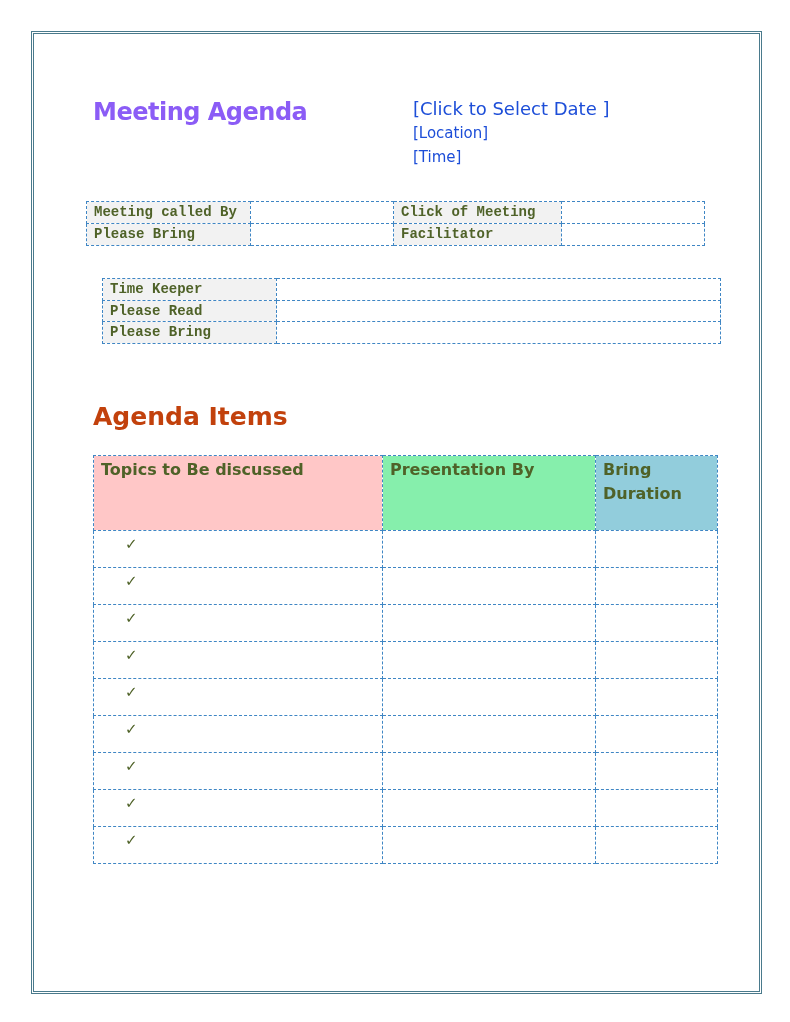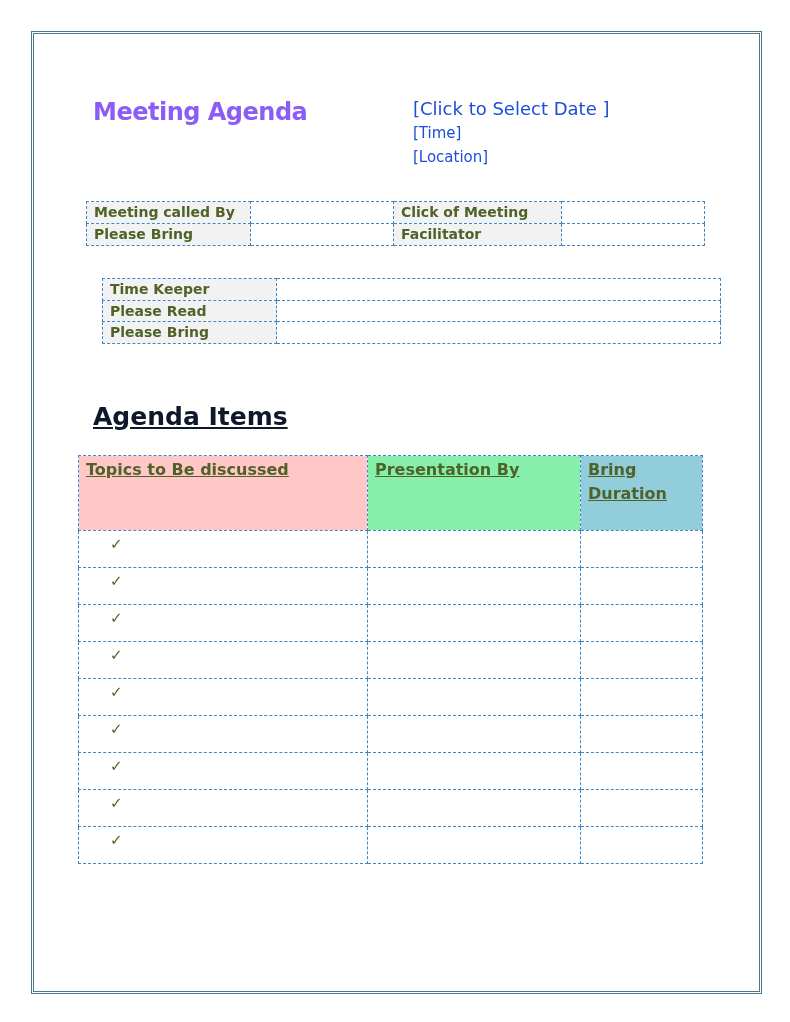--- a/index.html
+++ b/index.html
@@ -8,46 +8,46 @@
     .page-border { position:absolute; left:31px; top:31px; width:725px; height:957px;
                    border:3px double #4a7a8c; box-sizing:content-box; }
     .title { position:absolute; left:93px; top:98px; font-size:24px; font-weight:bold;
              color:#8b5cf6; letter-spacing:-0.5px; white-space:nowrap; }
     .meta { position:absolute; left:413px; top:97px; color:#1d4ed8; }
     .meta .date { font-size:18px; line-height:24px; white-space:nowrap; }
     .meta .line { font-size:15px; line-height:24px; white-space:nowrap; }
     table { border-collapse:collapse; position:absolute; table-layout:fixed; }
     td, th { border:1px dashed #3f86c4; padding:0 0 0 7px; font-size:14px; font-weight:bold;
              color:#4f6228; text-align:left; vertical-align:top; white-space:nowrap; overflow:hidden; }
-    .lbl { background:#f2f2f2; }
+    .lbl { background:#f2f2f2;font-family:Liberation Mono, monospace; }
     .t1 { left:86px; top:201px; width:618px; }
     .t1 td { height:21px; line-height:21px; }
     .t2 { left:102px; top:278px; width:618px; }
     .t2 td { height:20.5px; line-height:20px; }
     .section { position:absolute; left:93px; top:402px; font-size:25px; font-weight:bold;
-               color:#0f172a; white-space:nowrap;text-decoration:underline; }
-    .t3 { left:78px; top:455px; width:624px;text-decoration:underline; }
+               color:#c2410c; white-space:nowrap; }
+    .t3 { left:93px; top:455px; width:624px; }
     .t3 th { height:72px; font-size:16px; line-height:24px; padding-top:2px; font-weight:bold; white-space:normal; }
     .t3 .h1 { background:#ffc7c7; }
     .t3 .h2 { background:#86efac; }
     .t3 .h3 { background:#92cddc; }
     .t3 td { height:36px; }
     .check { display:inline-block; margin-left:24px; margin-top:4px; font-size:15px; color:#4f6228; font-weight:normal; }
   </style>
 </head>
 <body>
 
 <div class="page-border"></div>
 
 <div class="title">Meeting Agenda</div>
 
 <div class="meta">
   <div class="date">[Click to Select Date ]</div>
+  <div class="line">[Location]</div>
   <div class="line">[Time]</div>
-  <div class="line">[Location]</div>
 </div>
 
 <table class="t1">
   <colgroup>
       <col style="width:164px">
       <col style="width:143px">
       <col style="width:168px">
       <col style="width:143px">
     </colgroup>
   <tbody>

